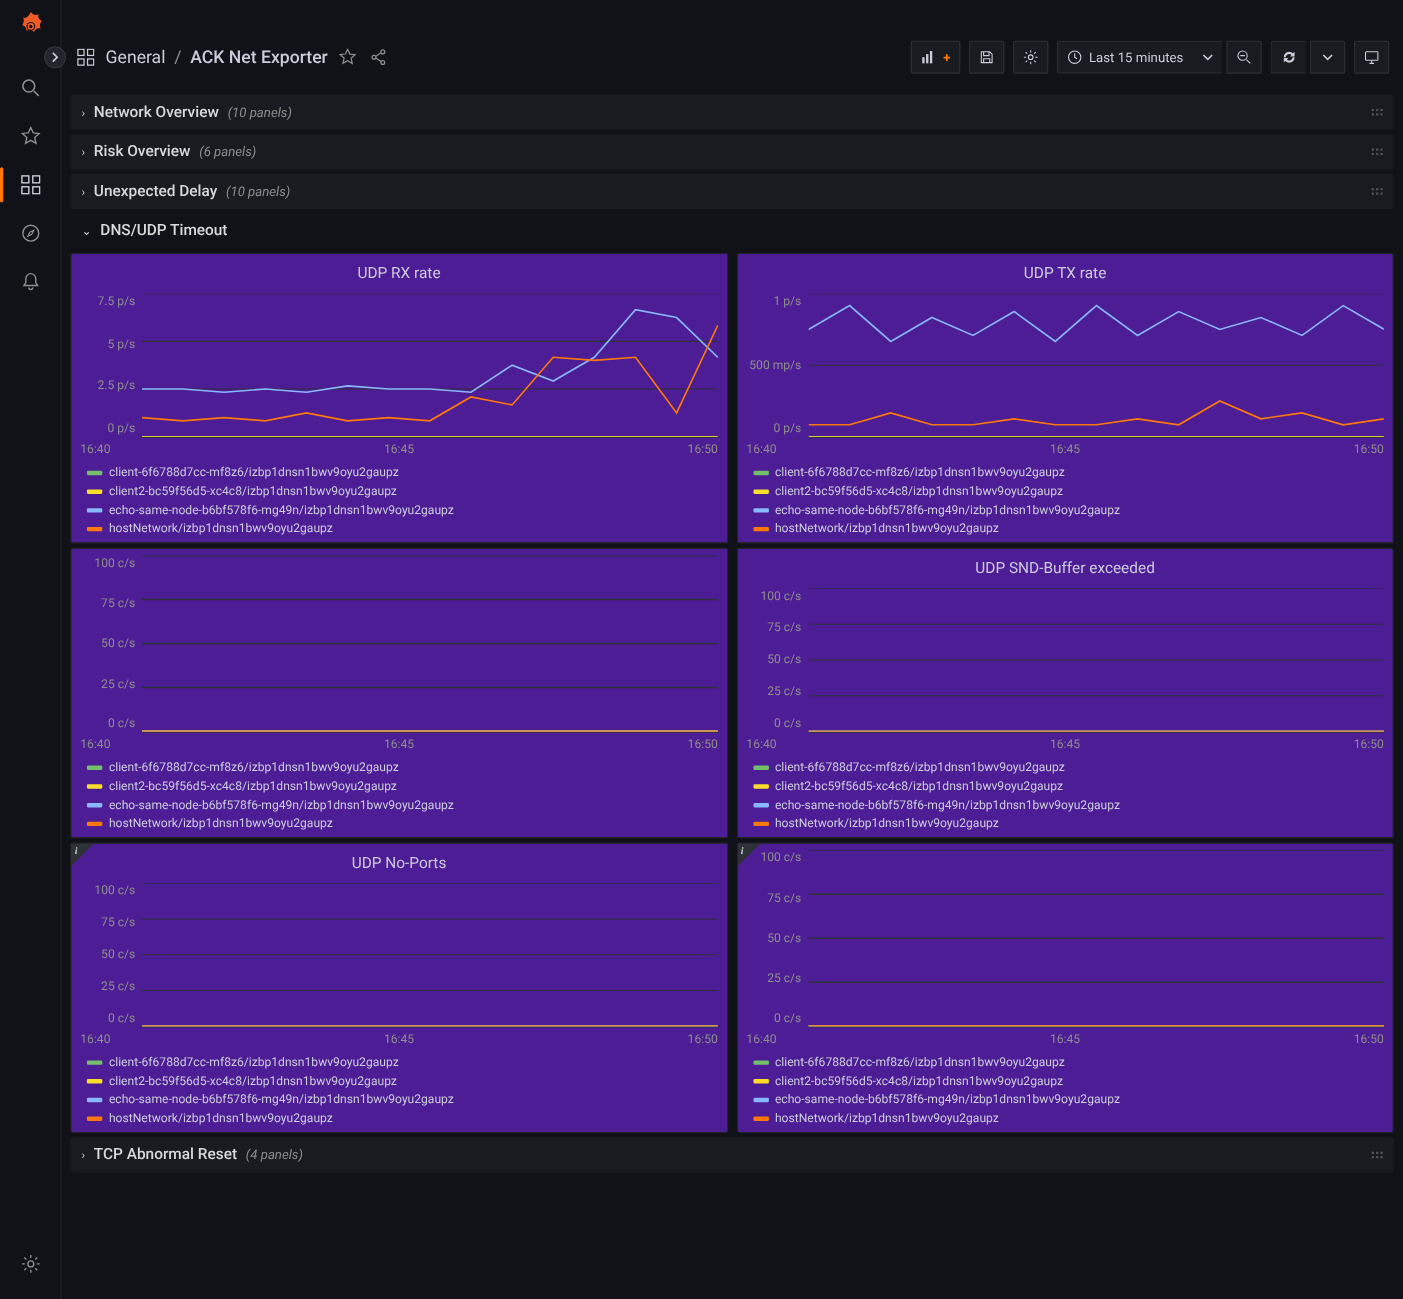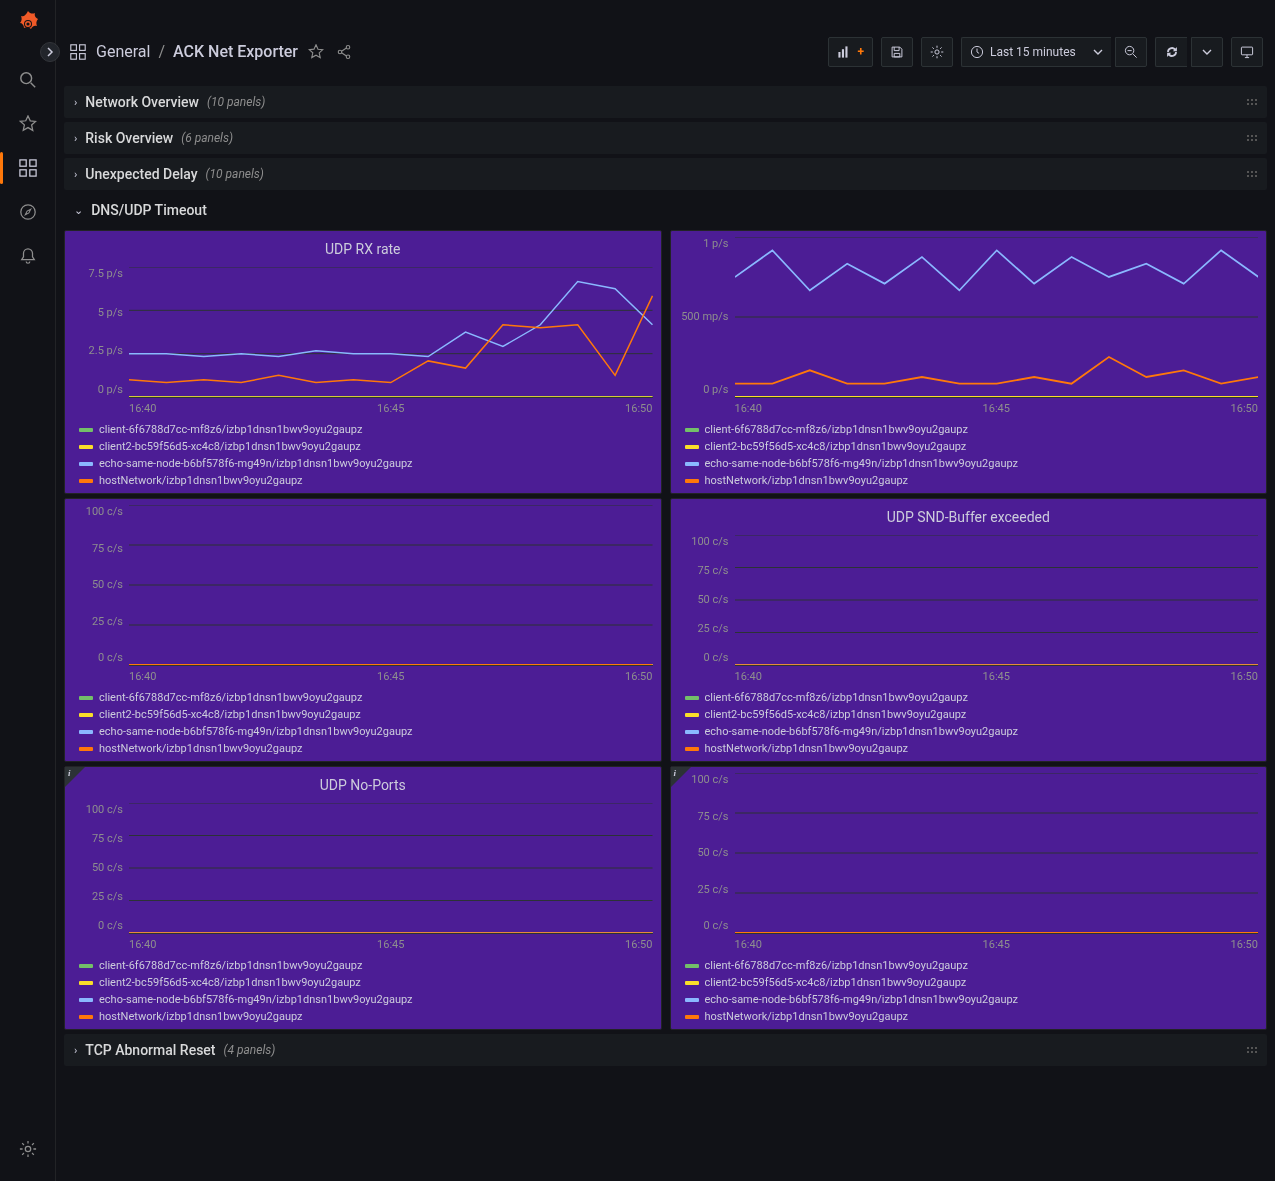--- a/index.html
+++ b/index.html
@@ -180,21 +180,20 @@
   padding-bottom: 2px;
 }
 .plot {
   flex: 1;
   position: relative;
   border-bottom: 1px solid #2c3235;
 }
 .plot svg { position: absolute; inset: 0; width: 100%; height: 100%; }
 .grid line { stroke: #2c3235; stroke-width: 1; }
 .x-axis {
-  margin-left: 56px;
   display: flex;
   justify-content: space-between;
   font-size: 11px;
   color: #8e8e8e;
   padding: 4px 0 2px 0;
 }
 .legend {
   font-size: 11px;
   color: #ccccdc;
   max-height: 72px;
@@ -453,20 +452,21 @@
               <span class="legend-swatch" style="background: rgb(138, 184, 255);"></span>
               <span>echo-same-node-b6bf578f6-mg49n/izbp1dnsn1bwv9oyu2gaupz</span>
             </div>
             <div class="legend-item">
               <span class="legend-swatch" style="background: rgb(255, 120, 10);"></span>
               <span>hostNetwork/izbp1dnsn1bwv9oyu2gaupz</span>
             </div>
           </div>
       </div>
       <div class="panel">
+        <div class="panel-title">UDP TX rate</div>
         <div class="chart-area">
           <div class="y-axis">
               <div>0 p/s</div>
               <div>500 mp/s</div>
               <div>1 p/s</div>
             </div>
           <div class="plot">
               <svg viewBox="0 0 524 130" preserveAspectRatio="none">
                 <g class="grid">
                   <line x1="0" x2="524" y1="130" y2="130"></line>

